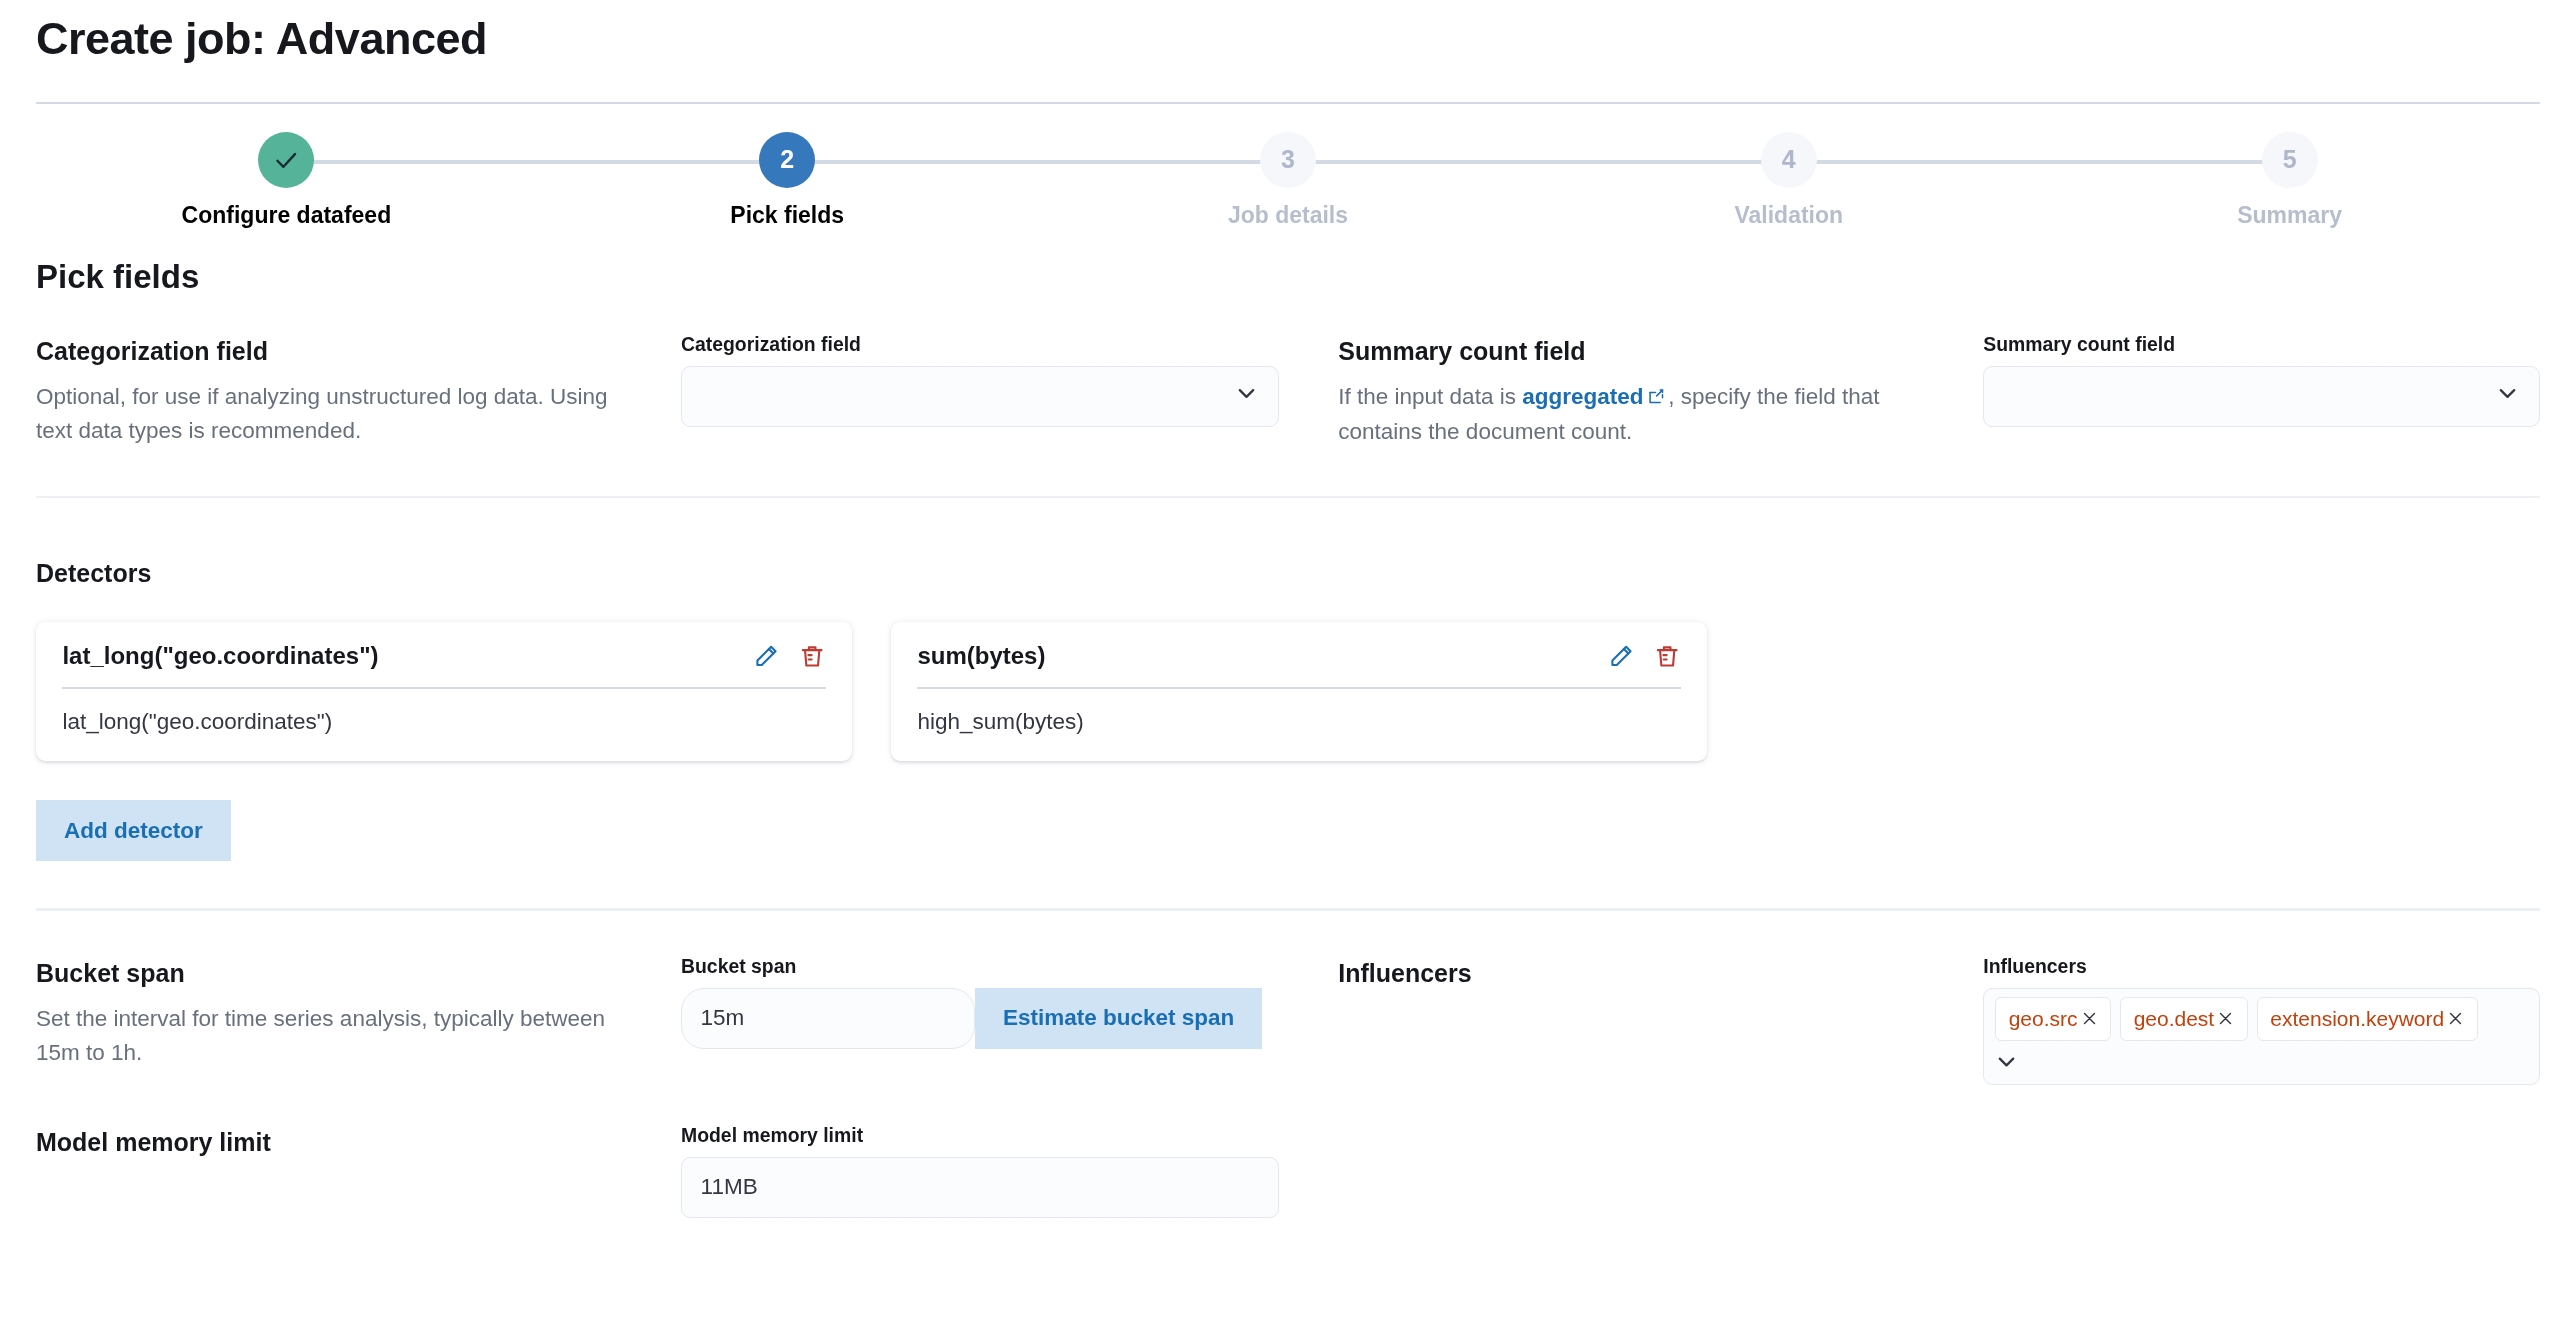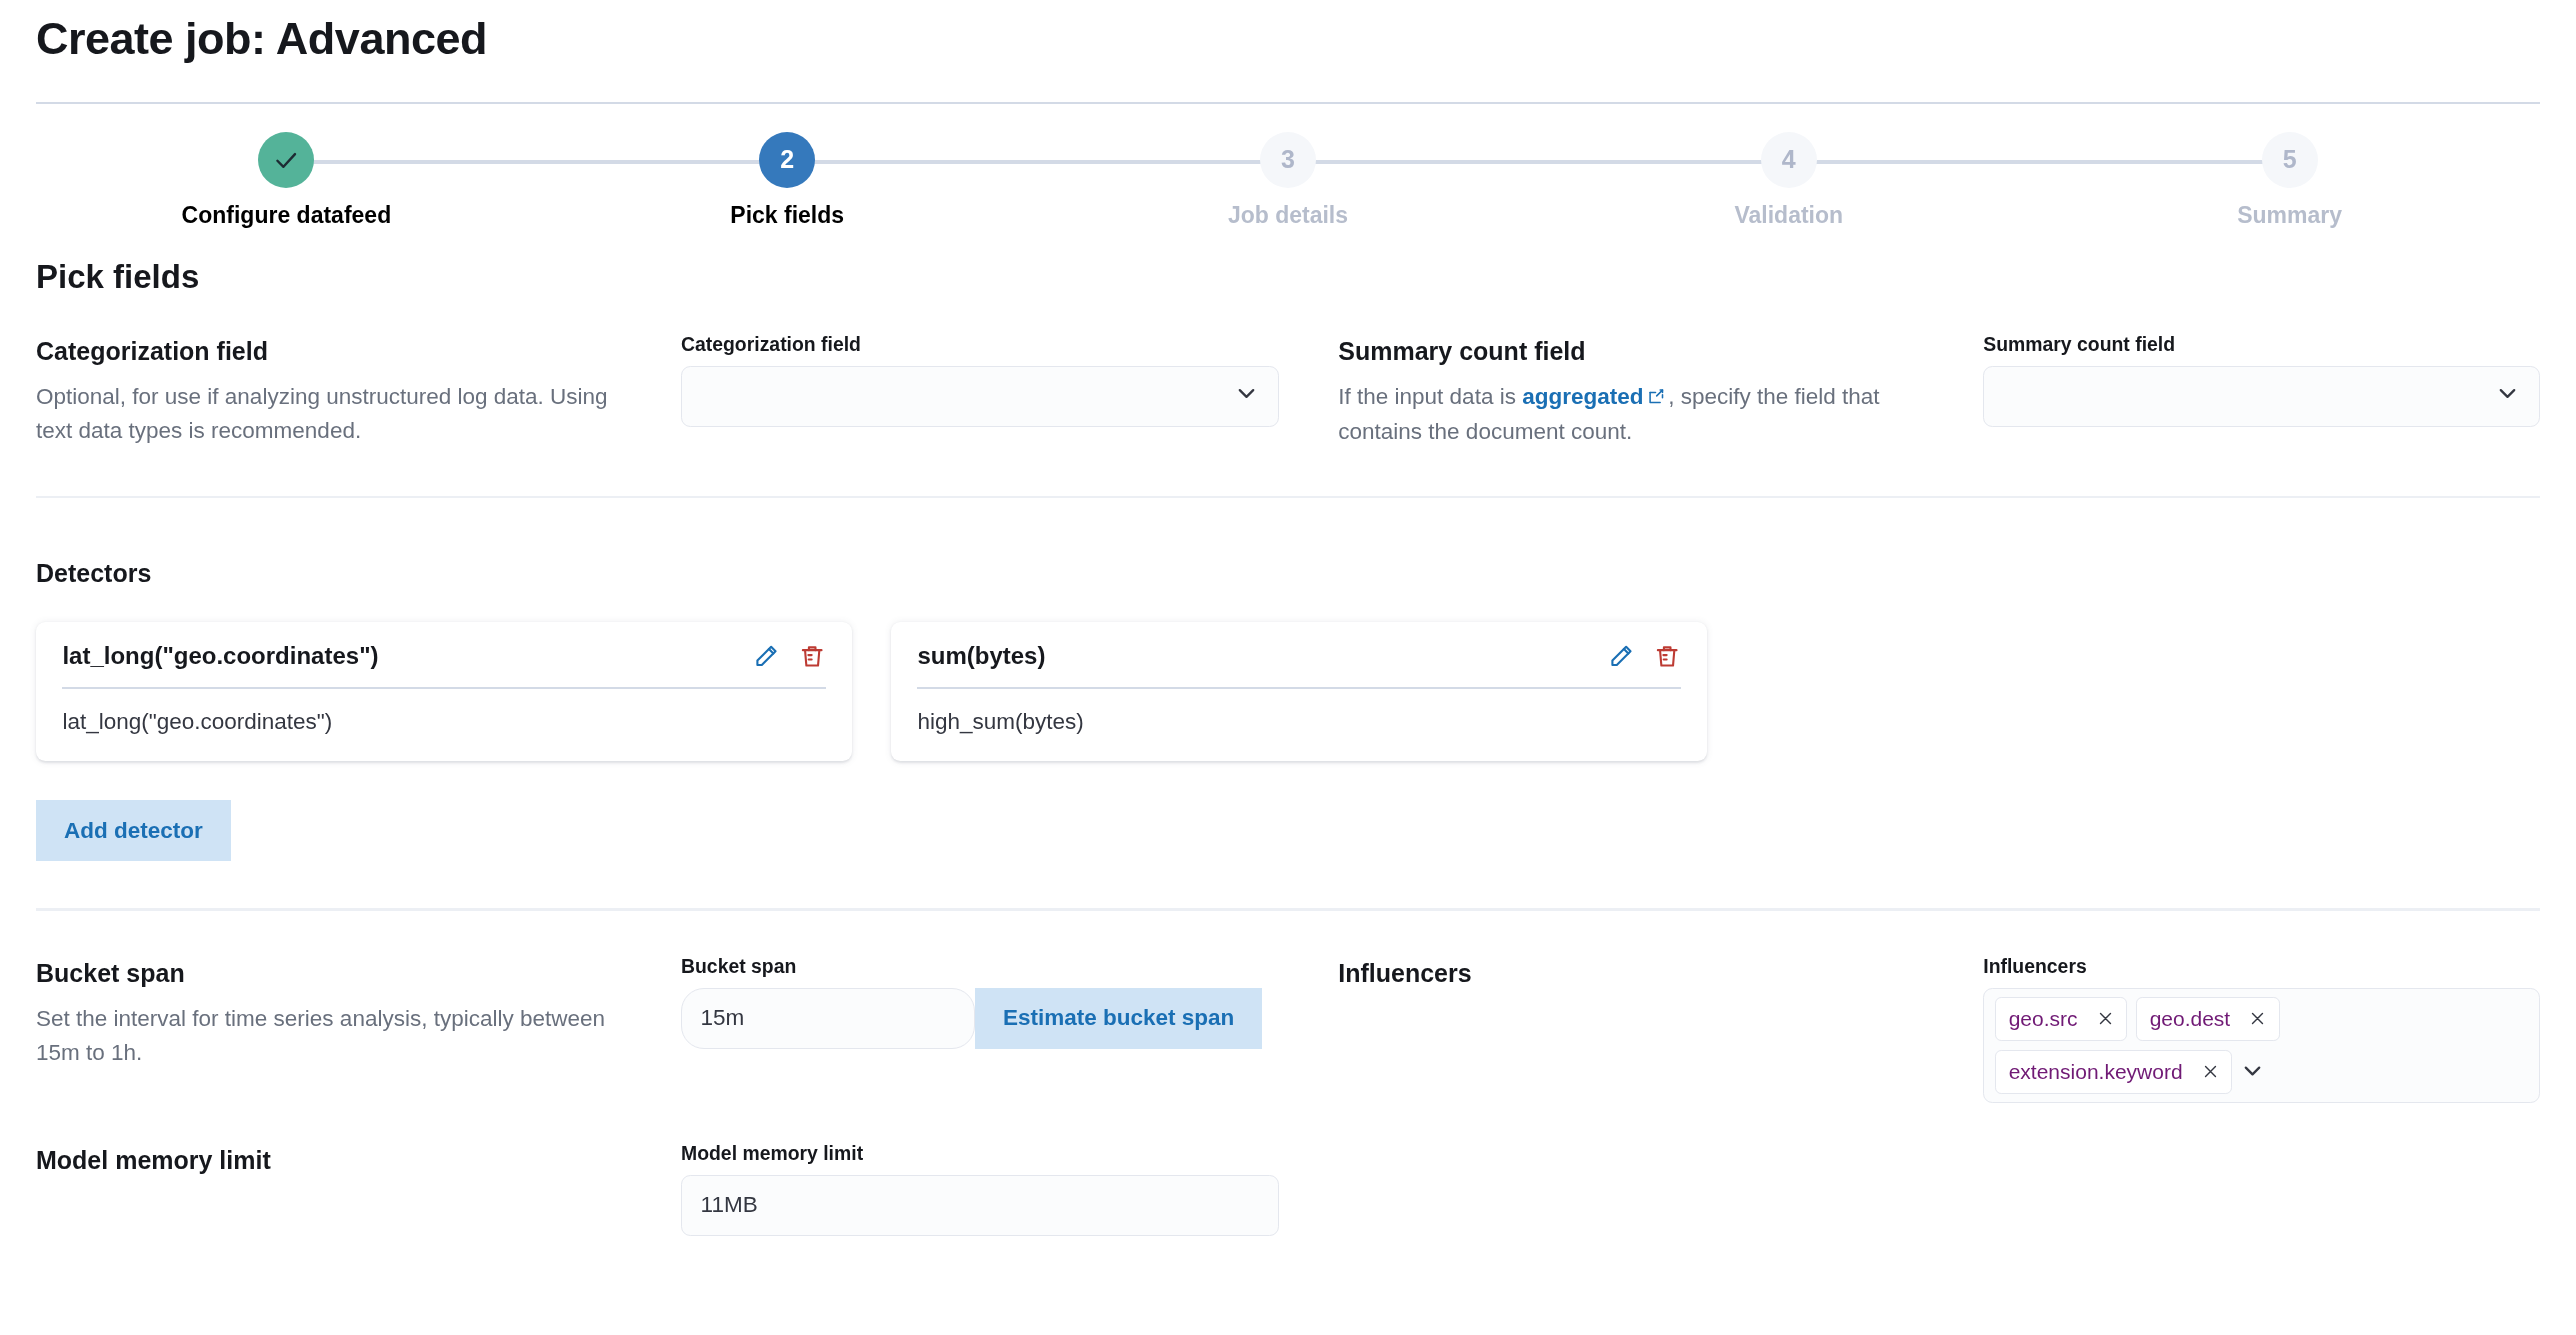--- a/index.html
+++ b/index.html
@@ -243,28 +243,28 @@
     border-radius: 9.3px;
     display: flex;
     align-items: center;
     flex-wrap: wrap;
     gap: 9.3px;
     padding: 7.8px 54px 7.8px 11px;
   }
   .pill {
     display: inline-flex;
     align-items: center;
-    gap: 19px;
+    gap: 3px;
     background: #ffffff;
     border: 1.6px solid #e4e7ee;
     border-radius: 6.2px;
     height: 44px;
     padding: 0 12.4px;
     font-size: 21px;
-    color: #701a75;
+    color: #c2410c;
     cursor: pointer;
   }
   .pill .x { display: inline-flex; }
   .spacer-48 { height: 37px; }
 </style>
 </head>
 <body>
 
 <div class="page">
 

